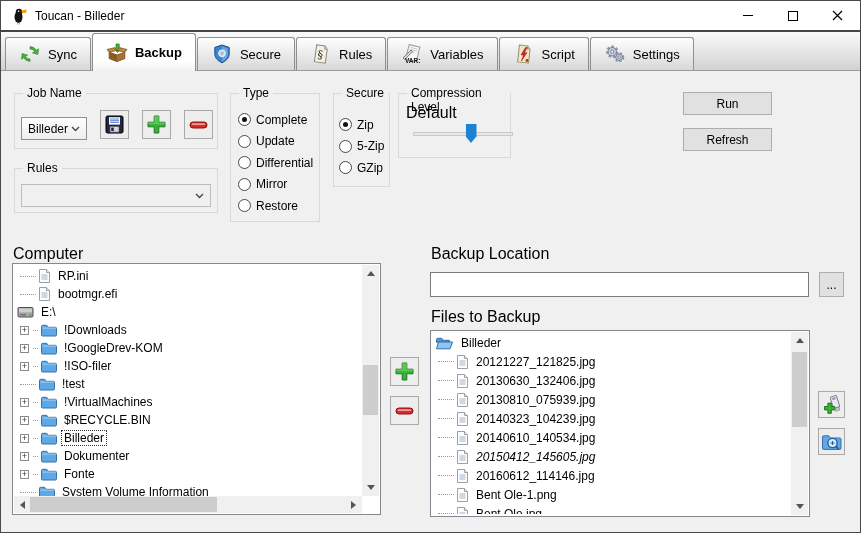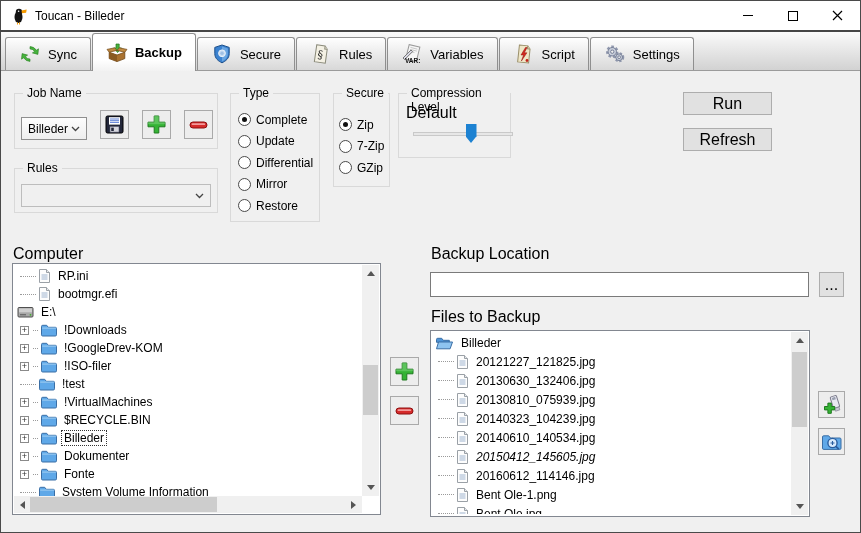--- a/index.html
+++ b/index.html
@@ -14,21 +14,21 @@
   .darkline{position:absolute;left:0;top:30px;width:861px;height:2px;background:#454545;}
   
   .tabbar{position:absolute;left:1px;right:1px;top:32px;height:39px;background:linear-gradient(#fafafa,#d2d2d2);border-bottom:1px solid #9b9b9b;display:flex;align-items:flex-end;padding-left:4px;}
   .tab{height:33px;display:flex;align-items:center;gap:7px;padding:0 13px;border:1px solid #8f8f8f;border-bottom:none;border-radius:3px 3px 0 0;background:linear-gradient(#fefefe,#d8d8d8);margin-right:1px;font-size:13px;cursor:default;}
   .tab.active{height:38px;background:linear-gradient(#ffffff 70%,#f2f2f2);font-weight:bold;margin-bottom:-1px;z-index:2;}
   .tab-icon{display:inline-flex;width:22px;height:20px;align-items:center;justify-content:center;}
   
   .gb{position:absolute;border:1px solid #d9d9d9;}
   .gb>.lbl{position:absolute;top:-8px;left:8px;background:#f0f0f0;padding:0 4px;font-size:12px;}
   
-  .pushbtn{position:absolute;background:#e1e1e1;border:1px solid #adadad;display:flex;align-items:center;justify-content:center;font-size:16px;}
+  .pushbtn{position:absolute;background:#e1e1e1;border:1px solid #adadad;display:flex;align-items:center;justify-content:center;font-size:12px;}
   .sqbtn{position:absolute;background:#ededed;border:1px solid #a9a9a9;display:flex;align-items:center;justify-content:center;}
   
   .combo{position:absolute;background:linear-gradient(#fdfdfd,#eeeeee);border:1px solid #8f8f8f;display:flex;align-items:center;padding:0 6px;font-size:12px;}
   .combo .chev{position:absolute;right:6px;top:50%;margin-top:-3px;}
   .combo.empty{background:#f0f0f0;border-color:#bdbdbd;}
   
   .opt-row{display:flex;align-items:center;gap:5px;height:20px;}
   .radio{width:13px;height:13px;border:1px solid #4a4a4a;border-radius:50%;background:#fff;flex:0 0 auto;}
   .radio.on{position:relative;}
   .radio.on::after{content:'';position:absolute;left:3px;top:3px;width:5px;height:5px;border-radius:50%;background:#111;}
@@ -257,21 +257,21 @@
 
   <div class="gb" style="left:333px;top:93px;width:57px;height:94px;">
     <span class="lbl">Secure</span>
     <div id="format-options" style="position:absolute;left:5px;top:20px;right:0;">
         <div class="opt-row" style="height: 21.5px;">
           <span class="radio on"></span>
           <span>Zip</span>
         </div>
         <div class="opt-row" style="height: 21.5px;">
           <span class="radio"></span>
-          <span>7-Zip</span>
+          <span>5-Zip</span>
         </div>
         <div class="opt-row" style="height: 21.5px;">
           <span class="radio"></span>
           <span>GZip</span>
         </div>
       </div>
   </div>
 
   <div class="gb" style="left:398px;top:93px;width:113px;height:65px;text-decoration:underline;">
     <span class="lbl">Compression Level</span>

